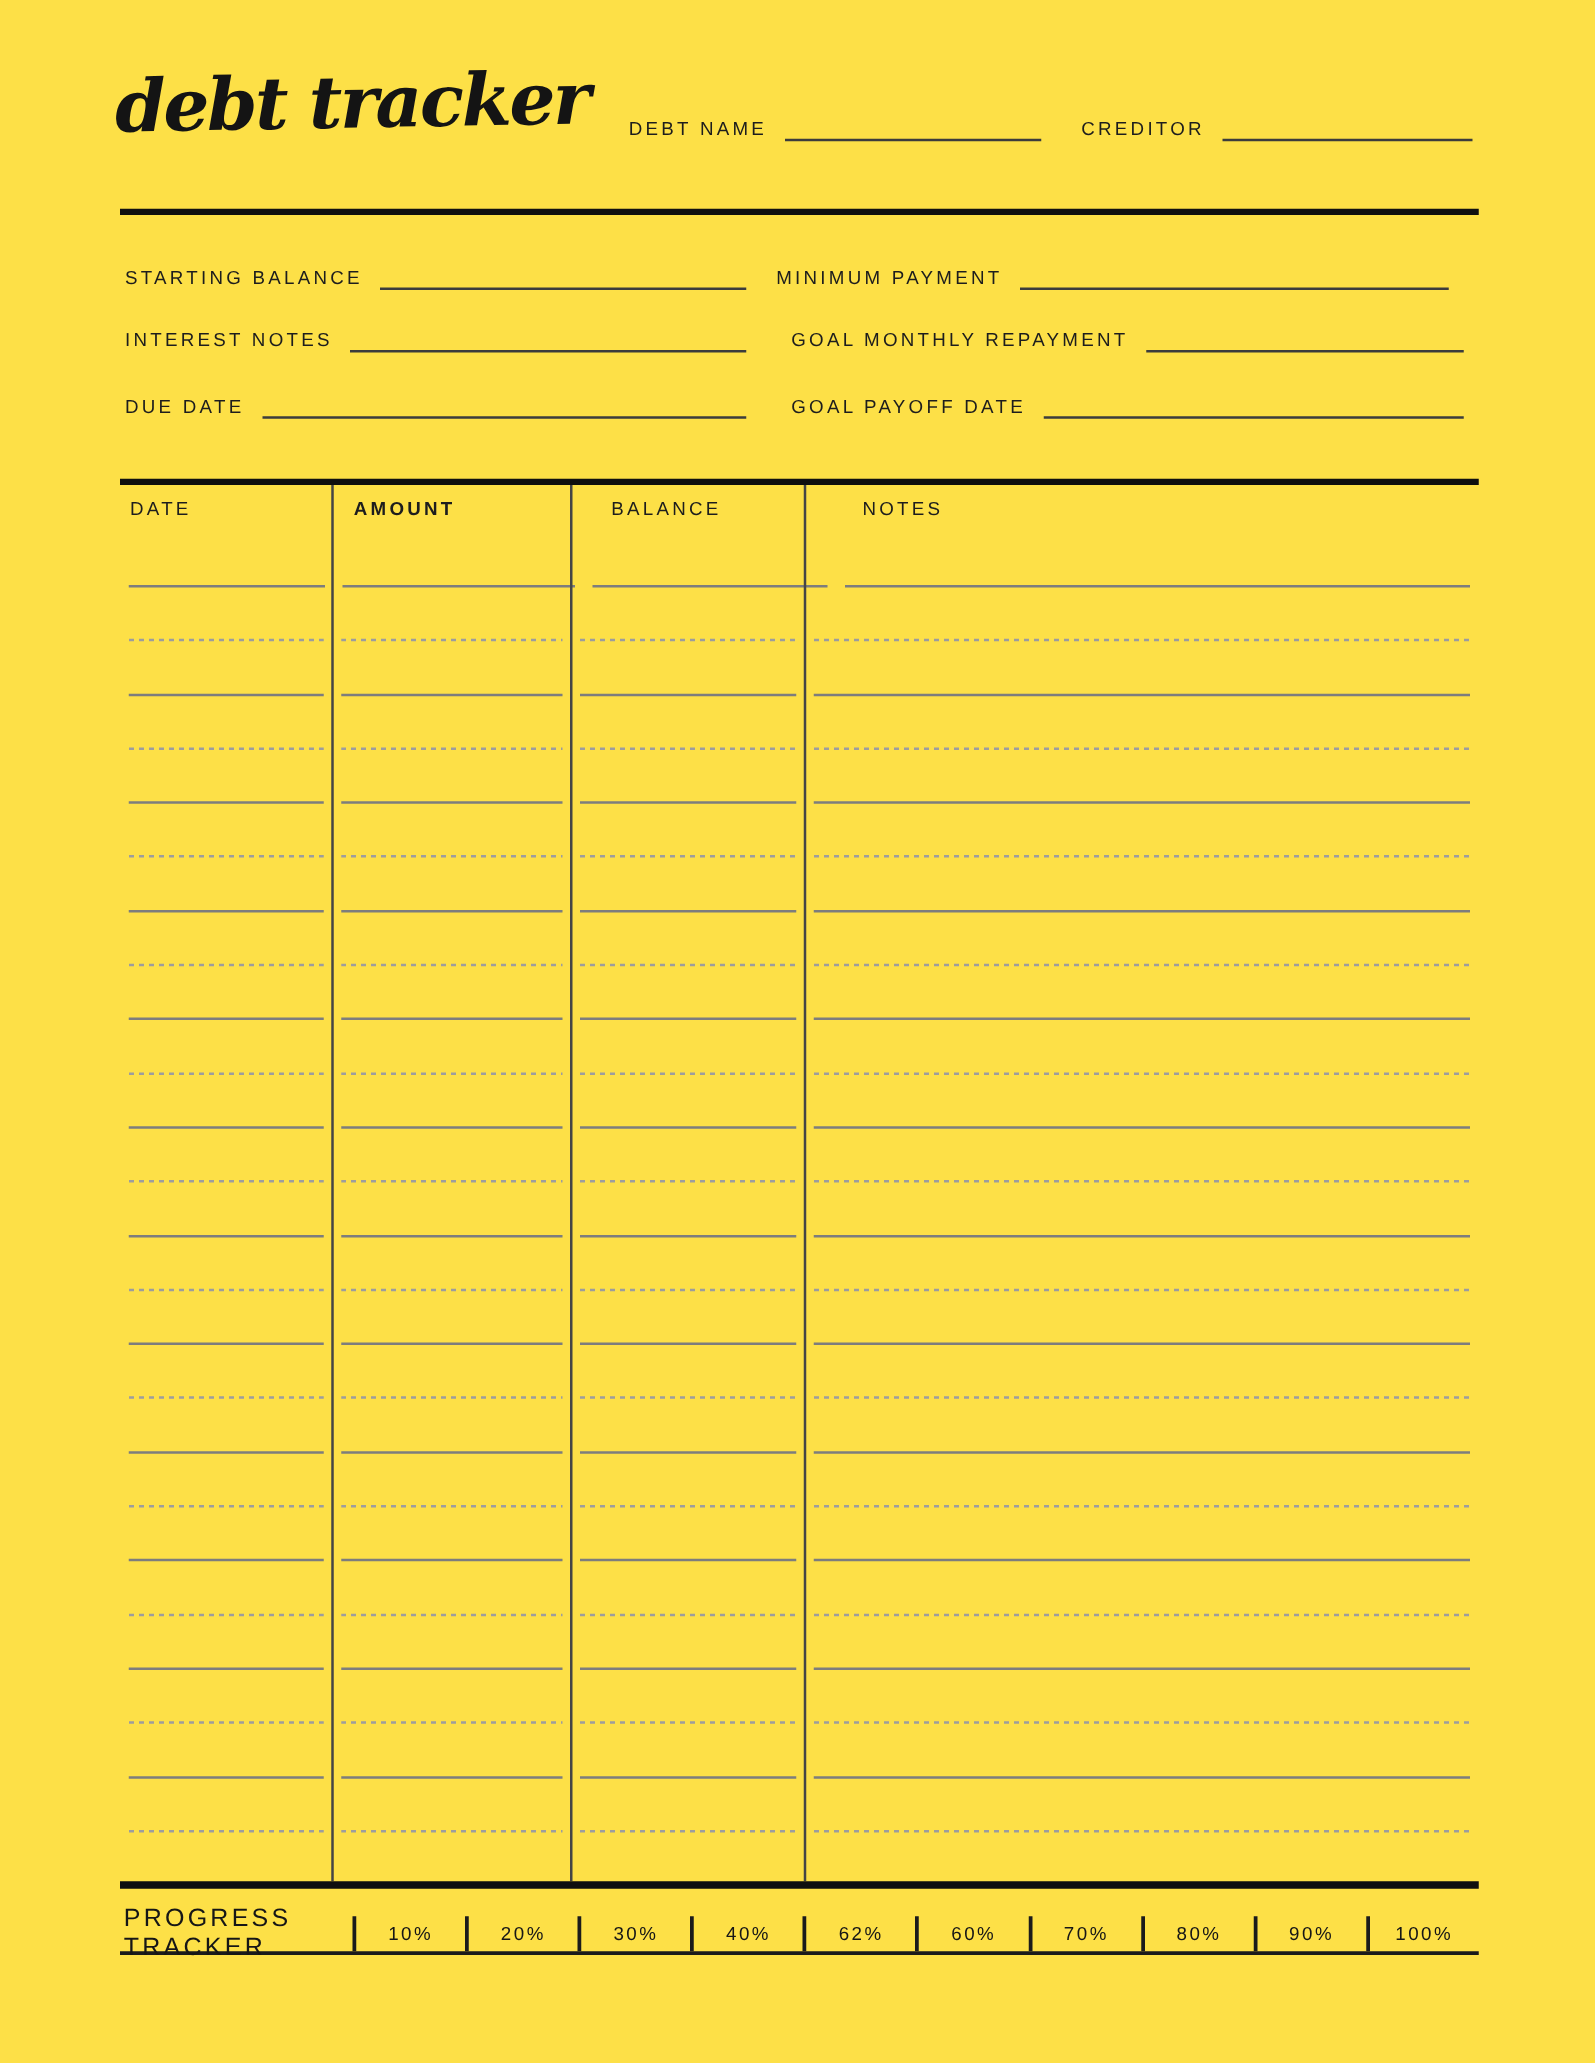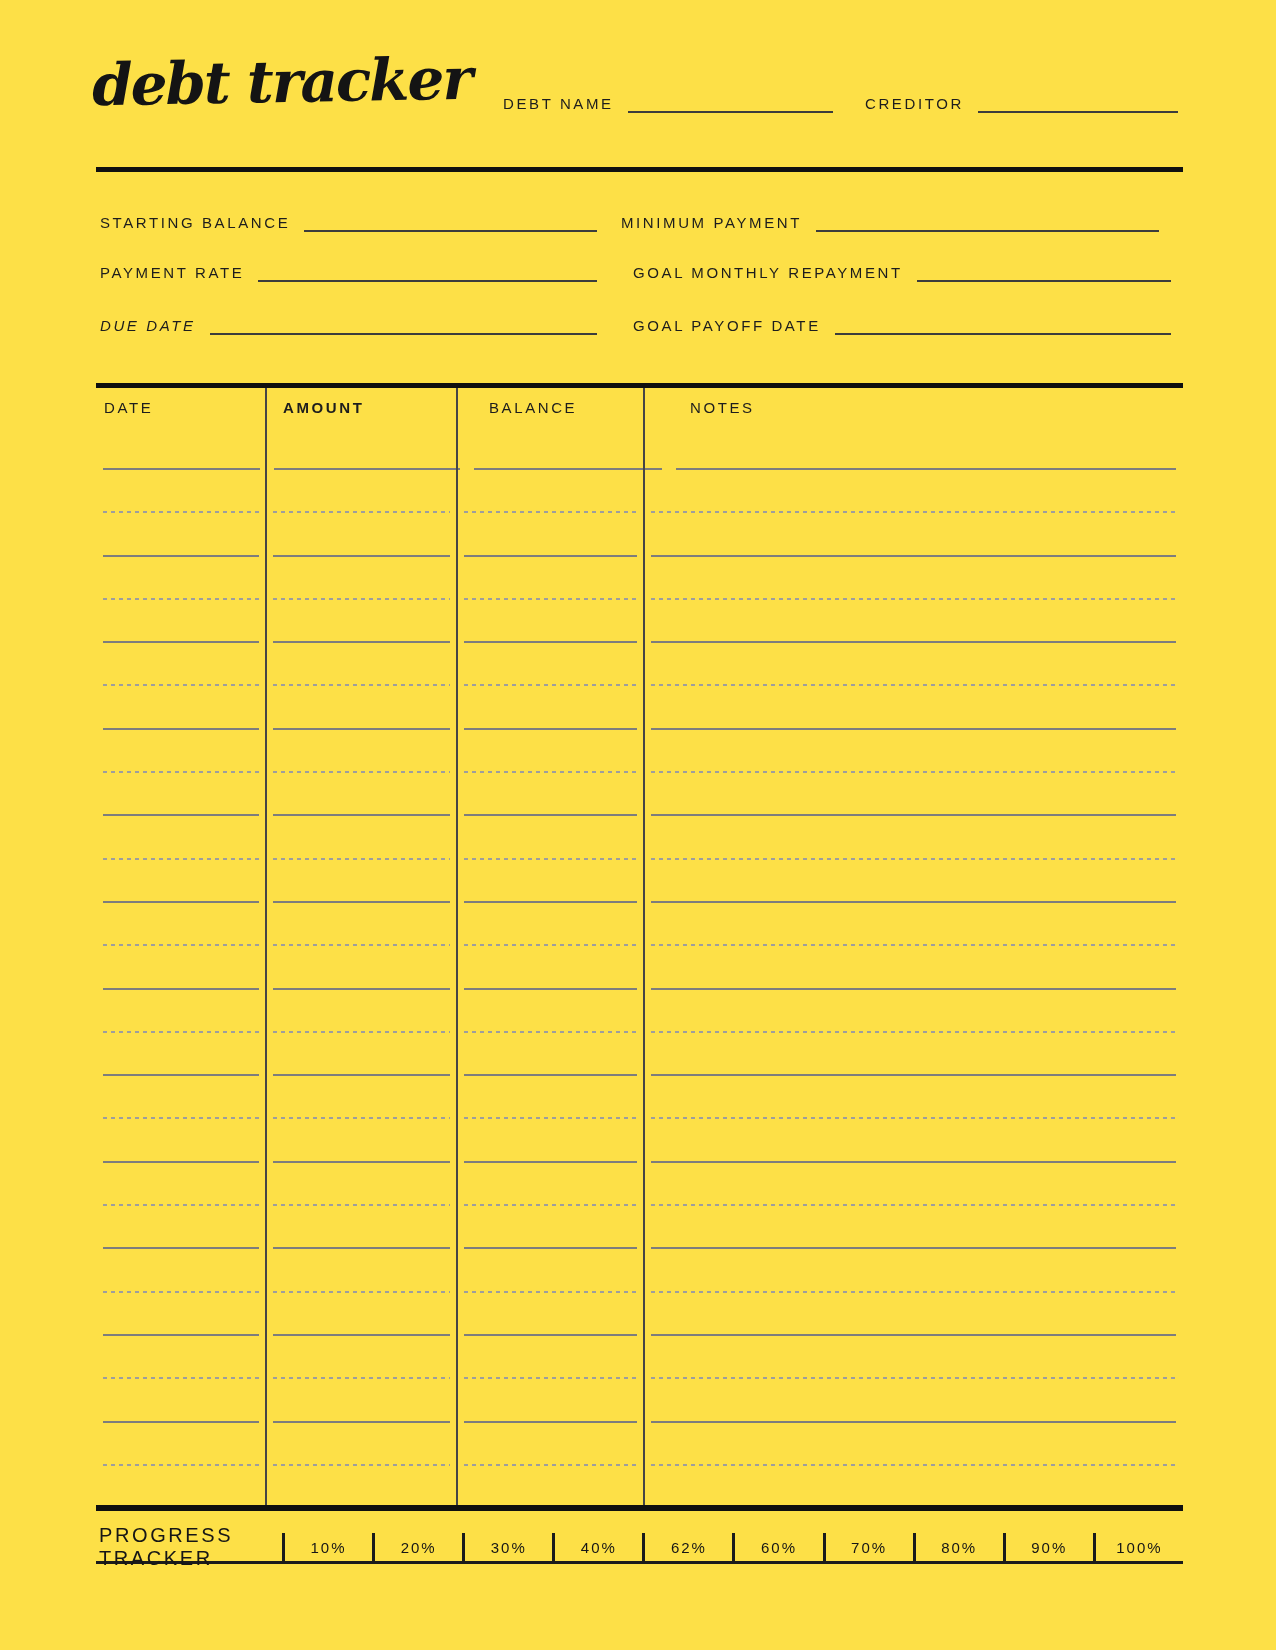--- a/index.html
+++ b/index.html
@@ -27,21 +27,21 @@
   .f-creditor { left:865px; top:90px; width:313px; height:23px; }
 
   .header-rule {
     position:absolute; left:96px; top:167px; width:1087px; height:5px;
     background:#101010;
   }
 
   
   .f-sb  { left:100px; top:208px; width:497px; height:24px; }
   .f-ir  { left:100px; top:258px; width:497px; height:24px; }
-  .f-dd  { left:100px; top:311px; width:497px; height:24px;font-style:italic; }
+  .f-dd  { left:100px; top:311px; width:497px; height:24px; }
   .f-mp  { left:601px; top:208px; width:538px; height:24px;margin-left:20px; }
   .f-gmr { left:633px; top:258px; width:538px; height:24px; }
   .f-gpd { left:633px; top:311px; width:538px; height:24px; }
 
   
   .table {
     position:absolute; left:96px; top:383px; width:1087px; height:1128px;
   }
   .rule-top { position:absolute; left:0; top:0; width:100%; height:5px; background:#0f0f0f; }
   .rule-bottom { position:absolute; left:0; bottom:0; width:100%; height:6px; background:#0f0f0f; }
@@ -100,21 +100,21 @@
     <span class="fline"></span>
   </div>
 
   <div class="header-rule"></div>
 
   <div class="field f-sb">
     <span class="lbl">STARTING BALANCE</span>
     <span class="fline"></span>
   </div>
   <div class="field f-ir">
-    <span class="lbl">PAYMENT RATE</span>
+    <span class="lbl">INTEREST NOTES</span>
     <span class="fline"></span>
   </div>
   <div class="field f-dd">
     <span class="lbl">DUE DATE</span>
     <span class="fline"></span>
   </div>
   <div class="field f-mp">
     <span class="lbl">MINIMUM PAYMENT</span>
     <span class="fline"></span>
   </div>

